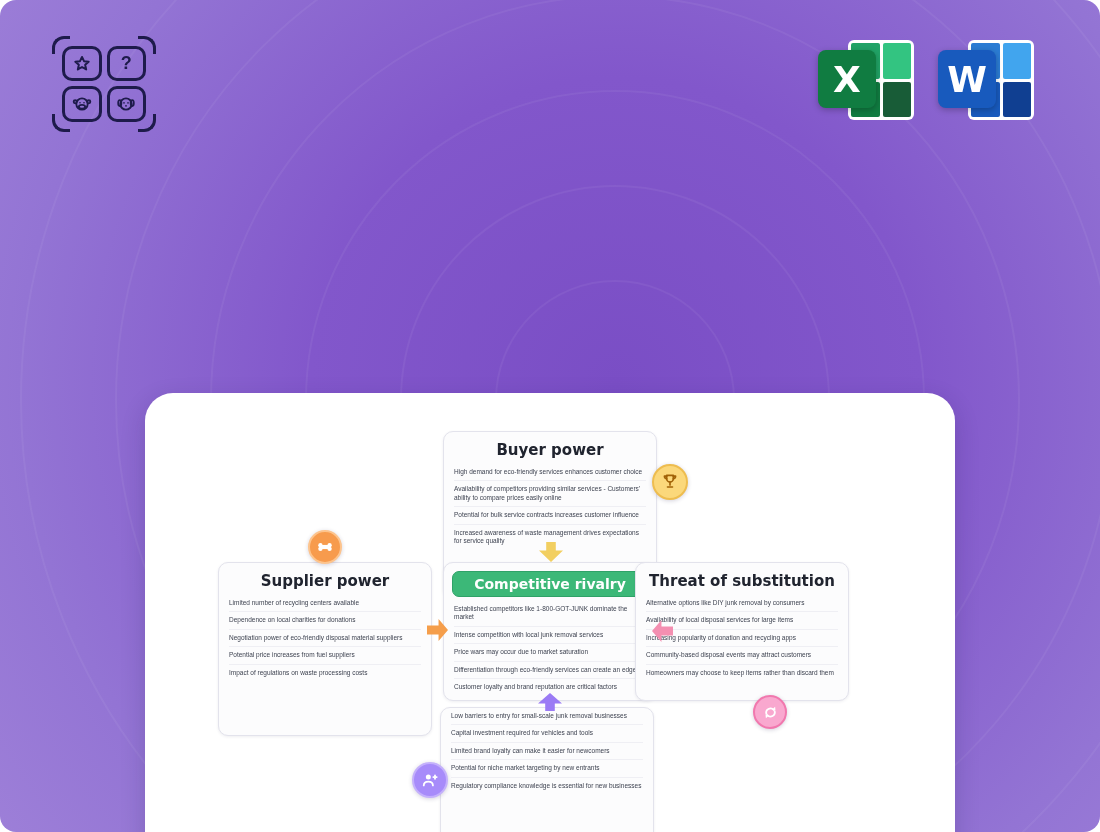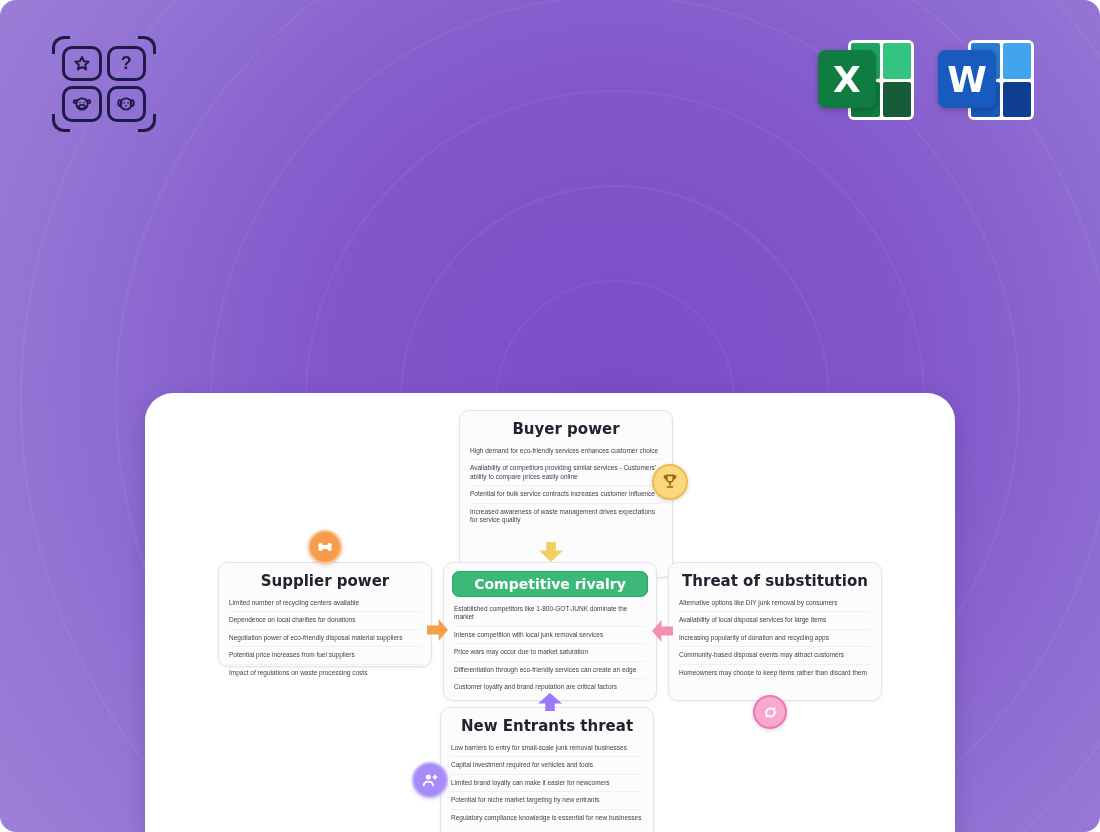--- a/index.html
+++ b/index.html
@@ -90,24 +90,24 @@
     color:#ffffff; text-align:center; font-weight:800; font-size:14px;
     font-family:"DejaVu Sans", sans-serif; padding:4px 7px;
   }
   .force-items { padding:0 10px 8px; }
   .force-item {
     font-size:6.5px; line-height:1.3; color:#3d4250; padding:4px 0;
     border-top:1px solid #efeff4;
   }
   .force-item:first-child { border-top:none; }
 
-  .box-buyer        { left:443px; top:410px; height:168px;margin-left:16px; }
-  .box-supplier     { left:218px; top:562px; height:105px; }
+  .box-buyer        { left:443px; top:431px; height:168px; }
+  .box-supplier     { left:218px; top:562px; height:174px; }
   .box-rivalry      { left:443px; top:562px; height:139px; }
-  .box-substitution { left:668px; top:562px; height:139px; }
+  .box-substitution { left:635px; top:562px; height:139px; }
   .box-entrants     { left:440px; top:707px; height:140px; }
 
   
   .block-arrow { position:absolute; z-index:5; }
   .arrow-down {
     left:539px; top:542px; width:24px; height:20px; background:#f2cf61;
     clip-path:polygon(30% 0, 70% 0, 70% 42%, 100% 42%, 50% 100%, 0 42%, 30% 42%);
   }
   .arrow-up {
     left:538px; top:693px; width:24px; height:18px; background:#9b7bf5;
@@ -238,21 +238,20 @@
     <div class="force-items">
       <div class="force-item">Alternative options like DIY junk removal by consumers</div>
       <div class="force-item">Availability of local disposal services for large items</div>
       <div class="force-item">Increasing popularity of donation and recycling apps</div>
       <div class="force-item">Community-based disposal events may attract customers</div>
       <div class="force-item">Homeowners may choose to keep items rather than discard them</div>
     </div>
   </div>
 
   <div class="force-box box-entrants">
-    <div class="force-title">New Entrants threat</div>
     <div class="force-items">
       <div class="force-item">Low barriers to entry for small-scale junk removal businesses</div>
       <div class="force-item">Capital investment required for vehicles and tools</div>
       <div class="force-item">Limited brand loyalty can make it easier for newcomers</div>
       <div class="force-item">Potential for niche market targeting by new entrants</div>
       <div class="force-item">Regulatory compliance knowledge is essential for new businesses</div>
     </div>
   </div>
 
   <div class="block-arrow arrow-down"></div>

